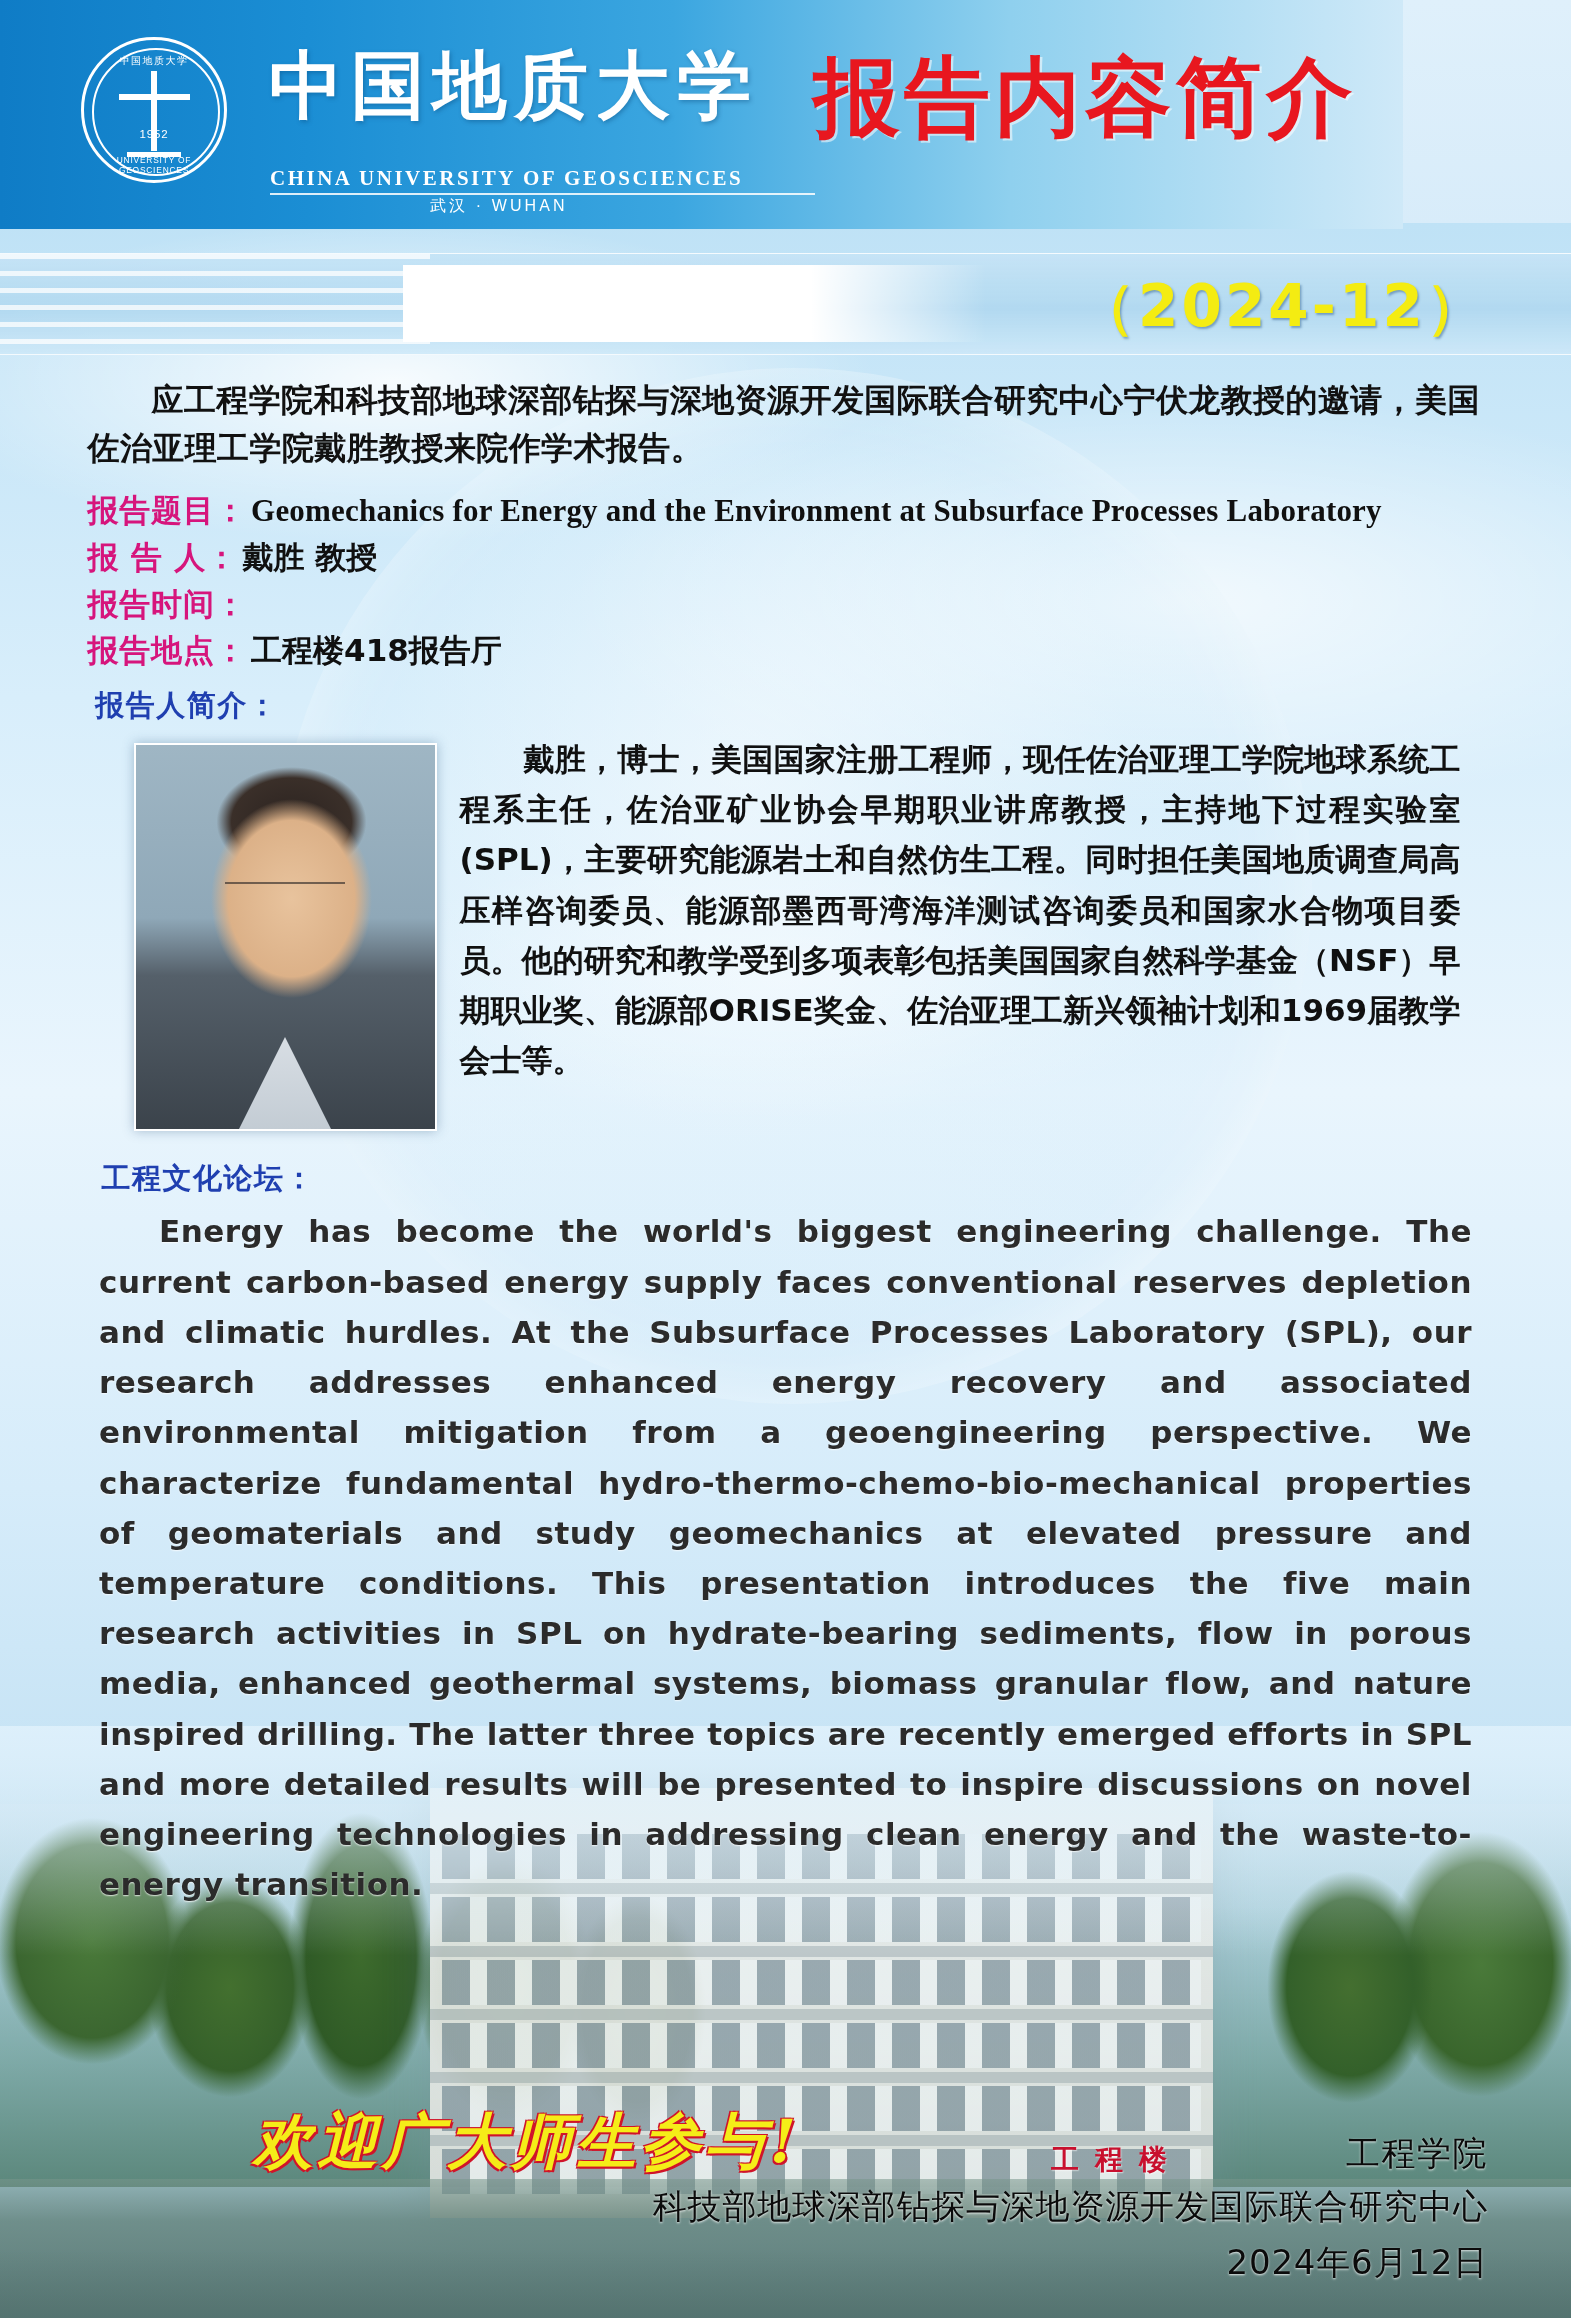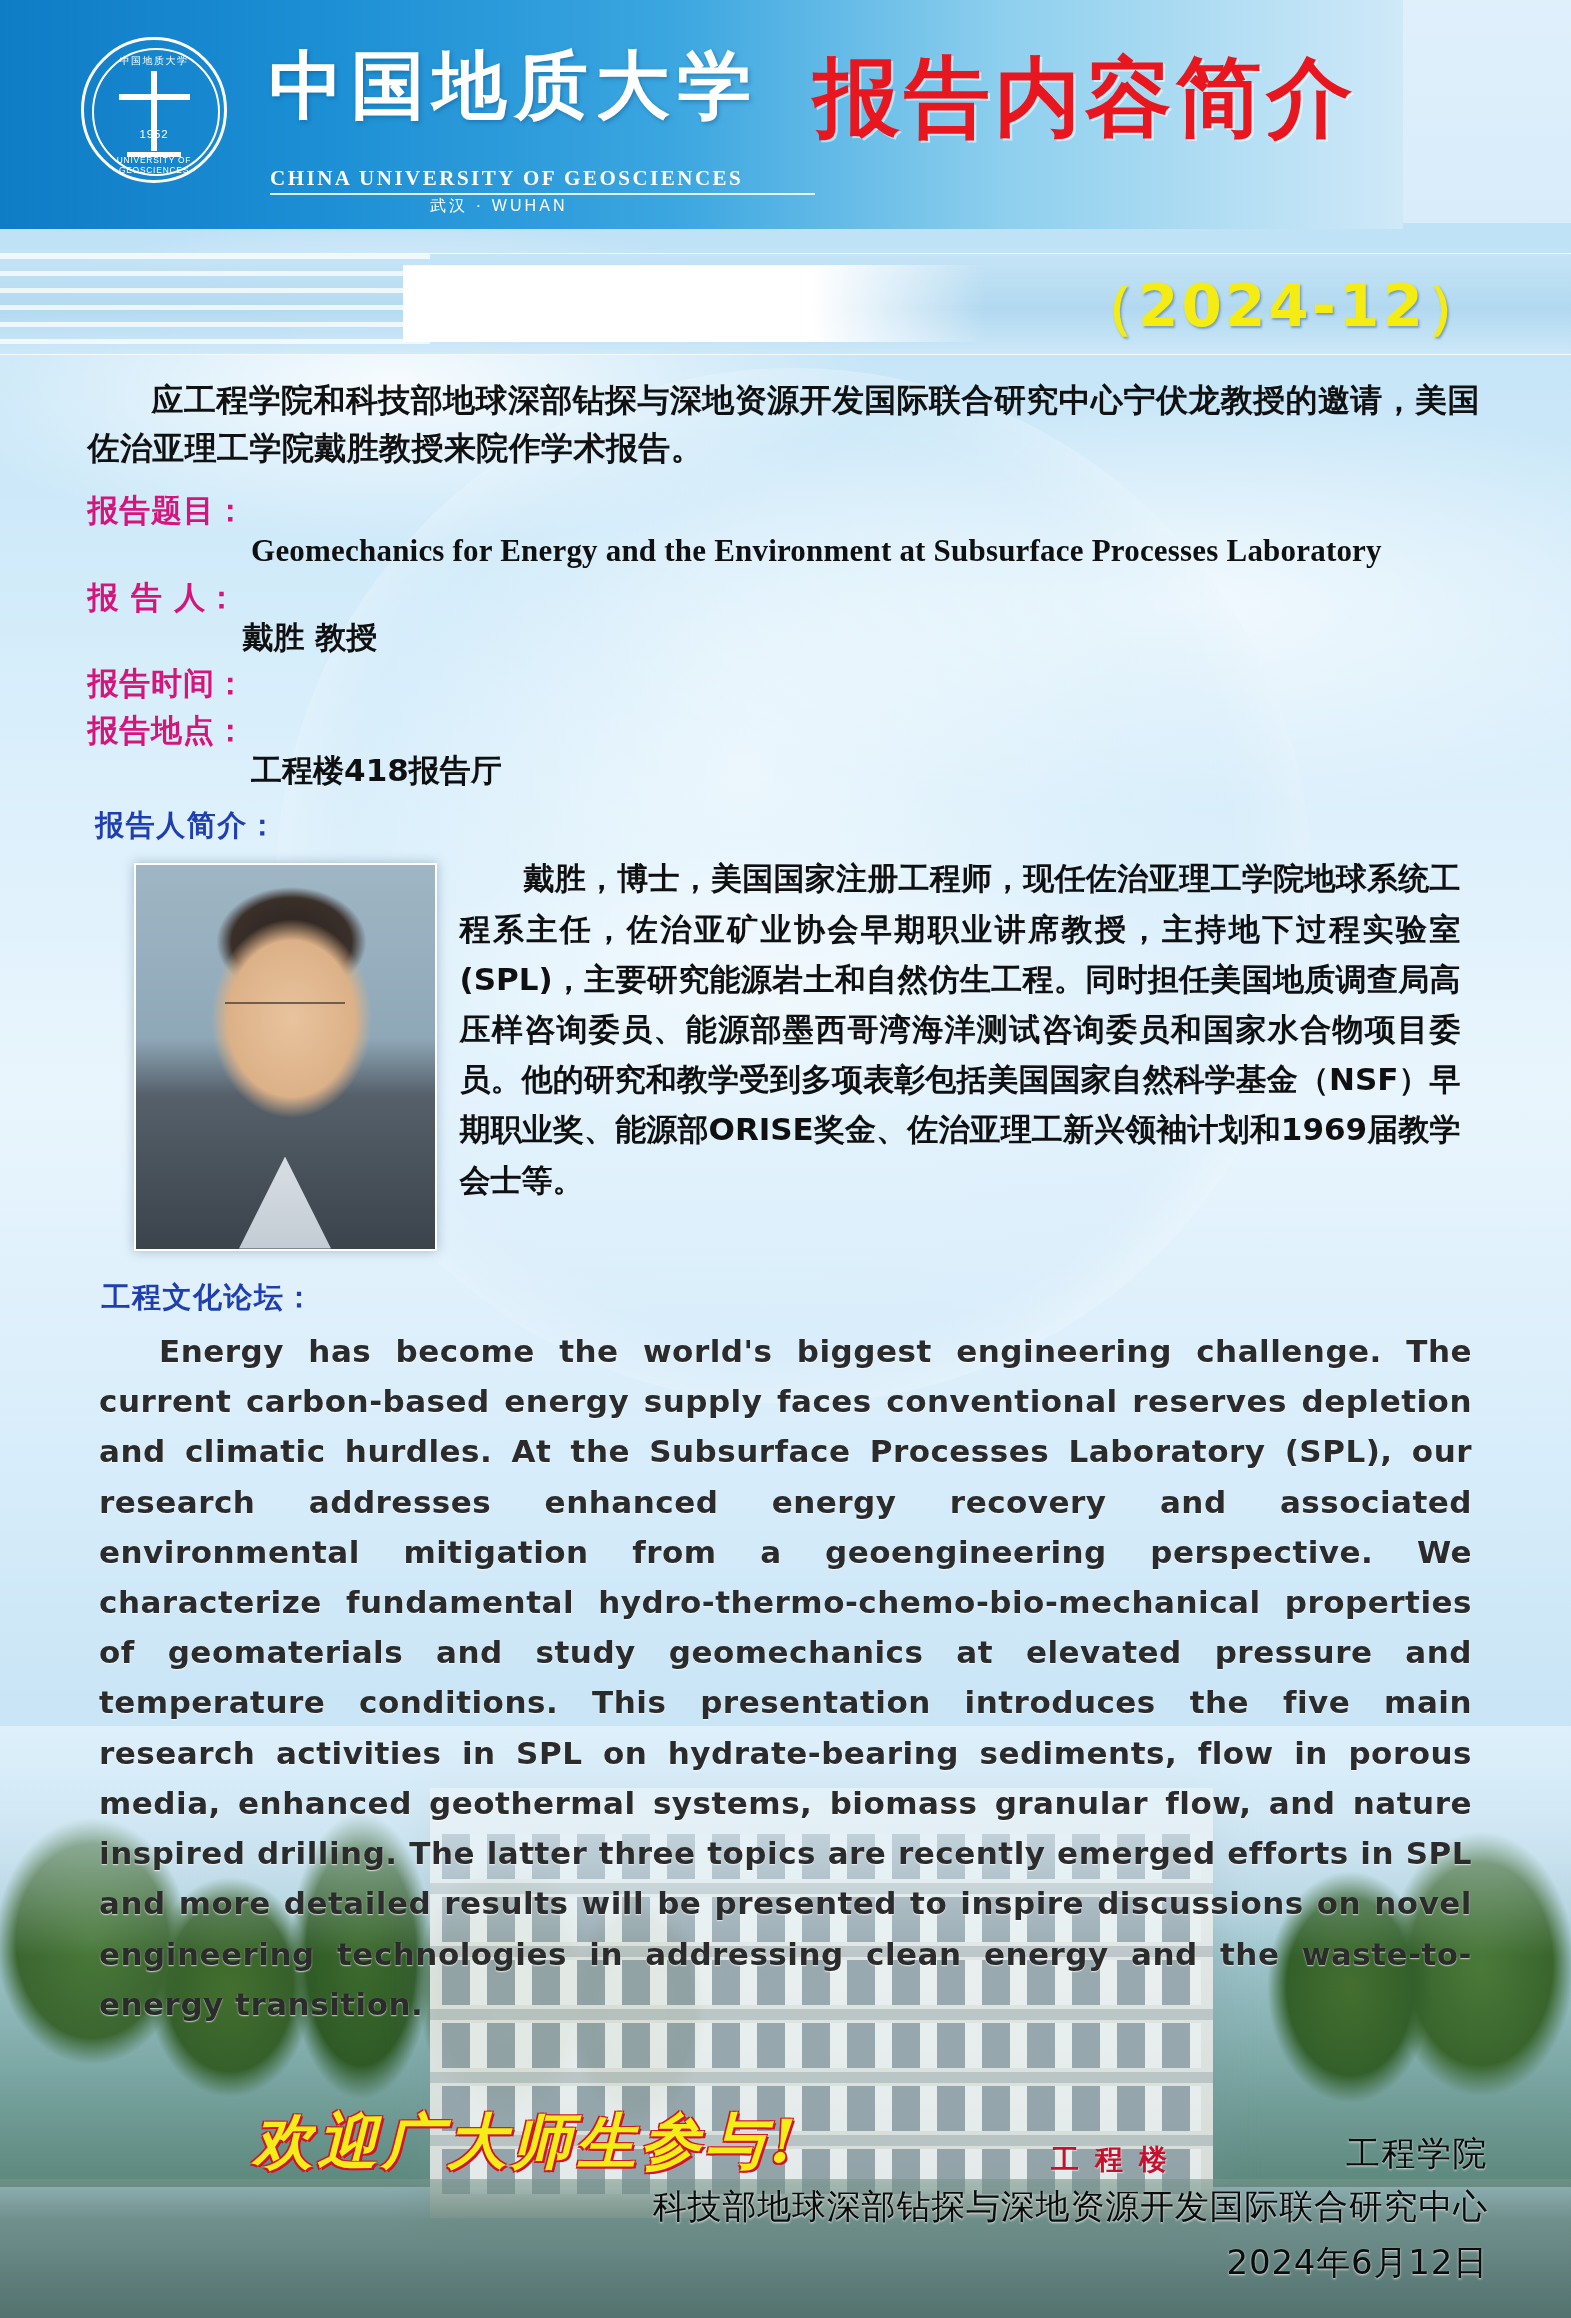--- a/index.html
+++ b/index.html
@@ -270,21 +270,20 @@
     letter-spacing: 0.8px;
   }
   .field-value {
     flex: 1 1 auto;
     color: #101010;
     font-size: 31px;
     font-weight: 700;
     line-height: 1.35;
     font-family: "DejaVu Sans", "Liberation Sans", sans-serif;
     padding-left: 4.6px;
-    margin-top: 40px;
   }
   .field-value.en {
     font-family: "Liberation Serif", serif;
     font-size: 31px;
     letter-spacing: 0.2px;
   }
 
   .section-label {
     color: #1f3fb0;
     font-size: 29px;

